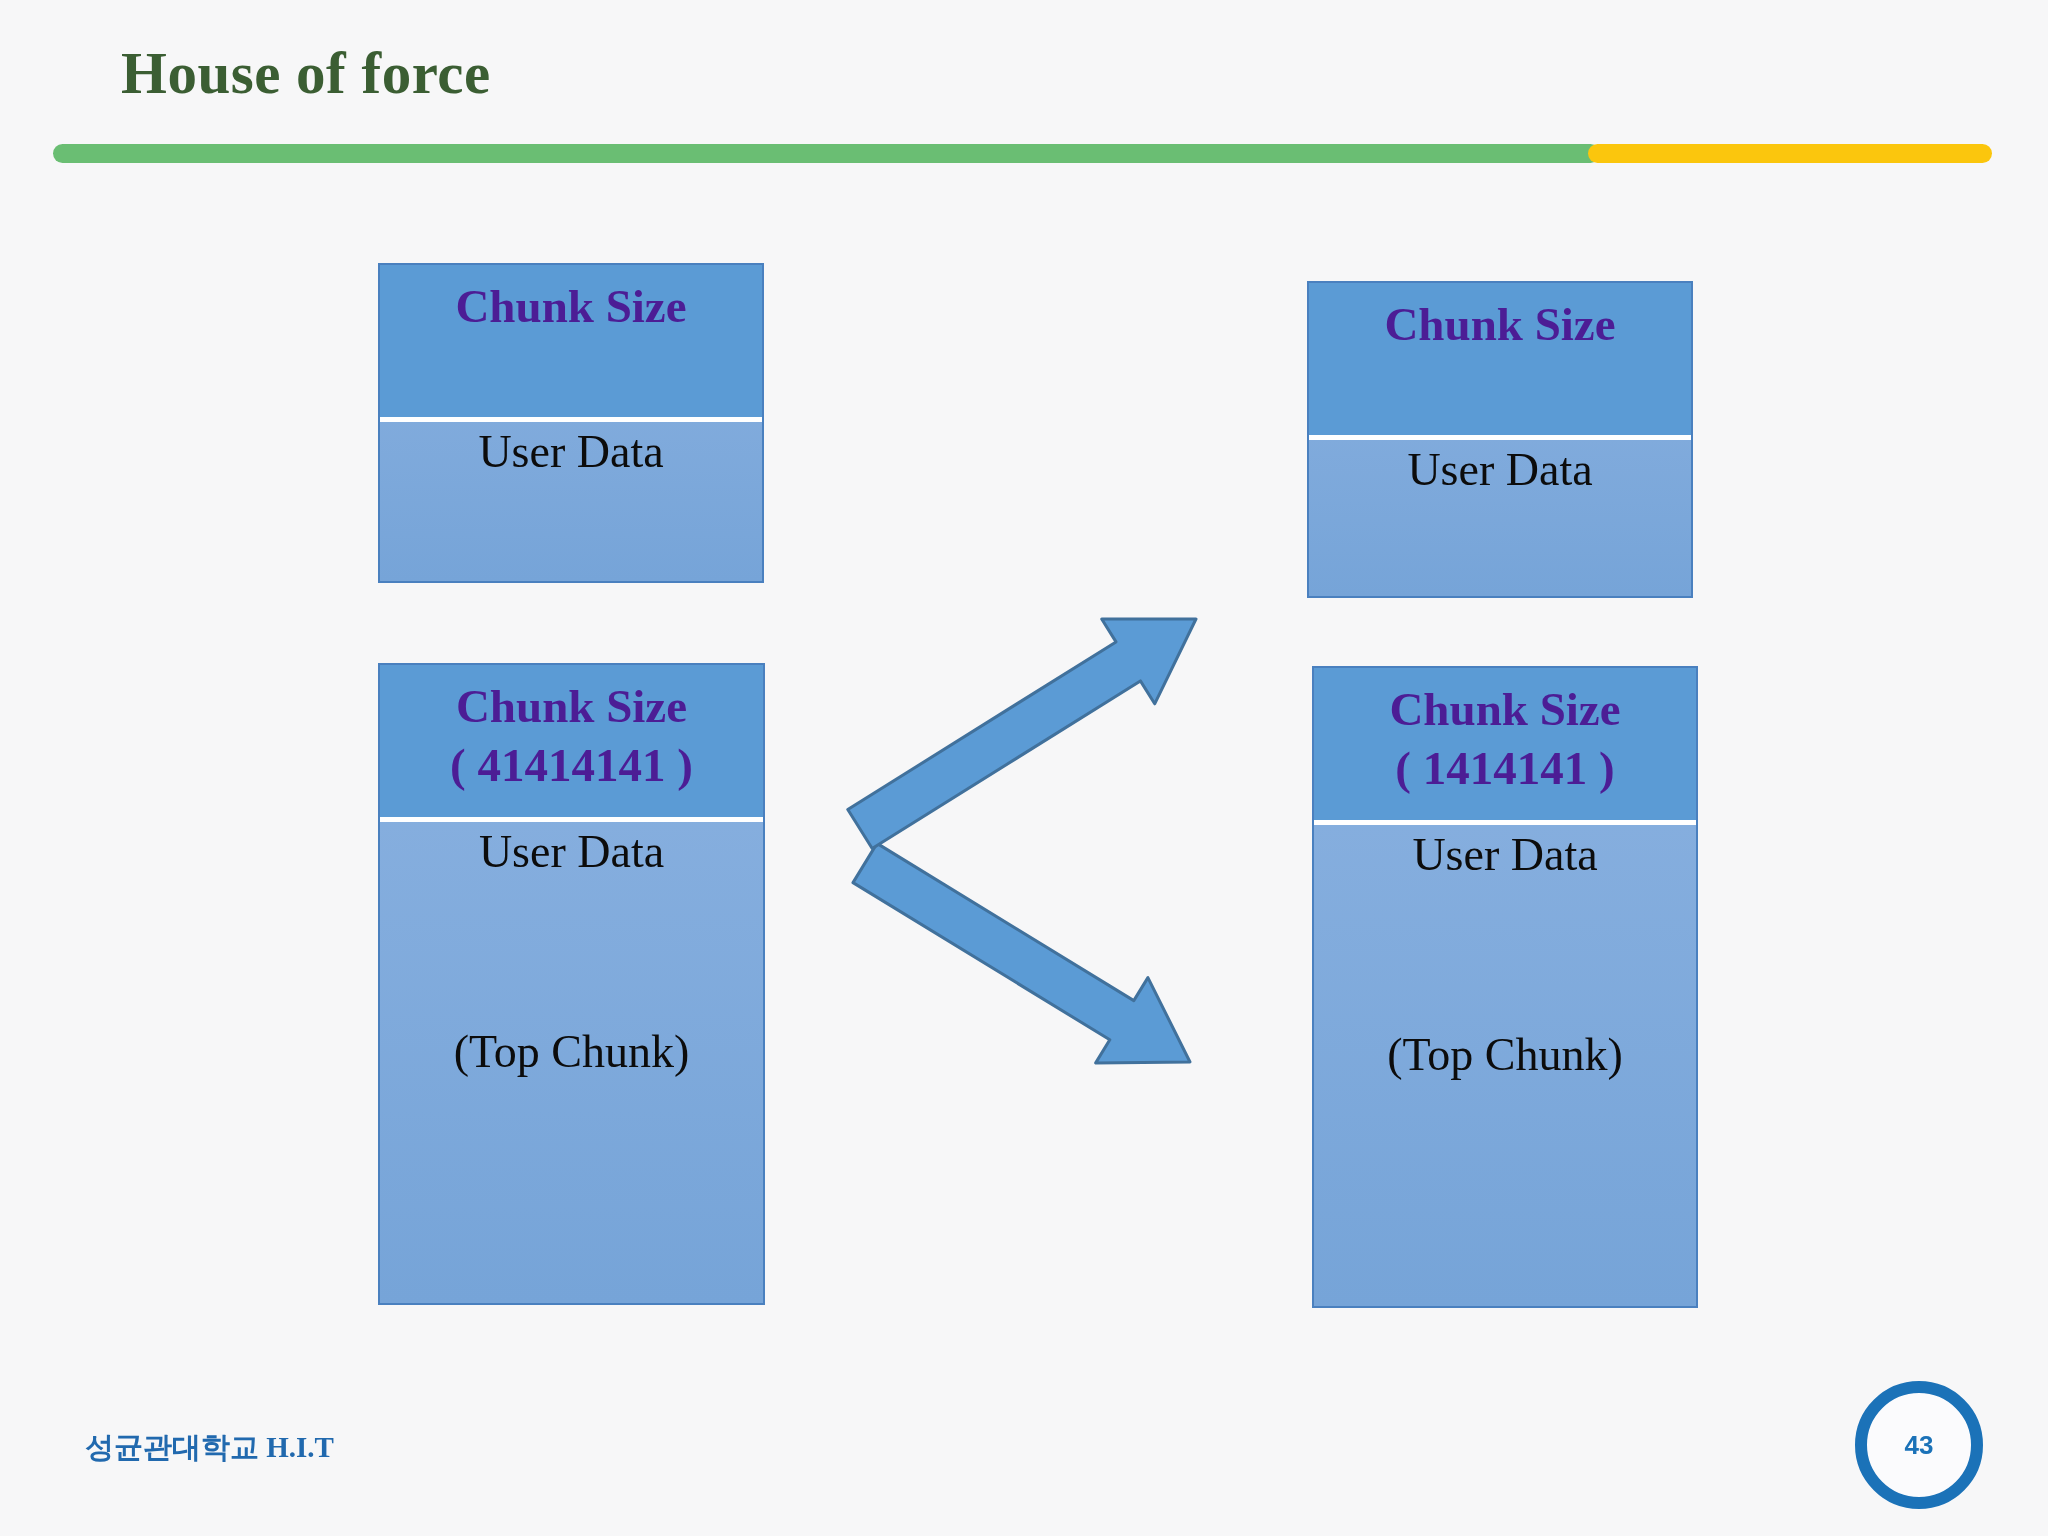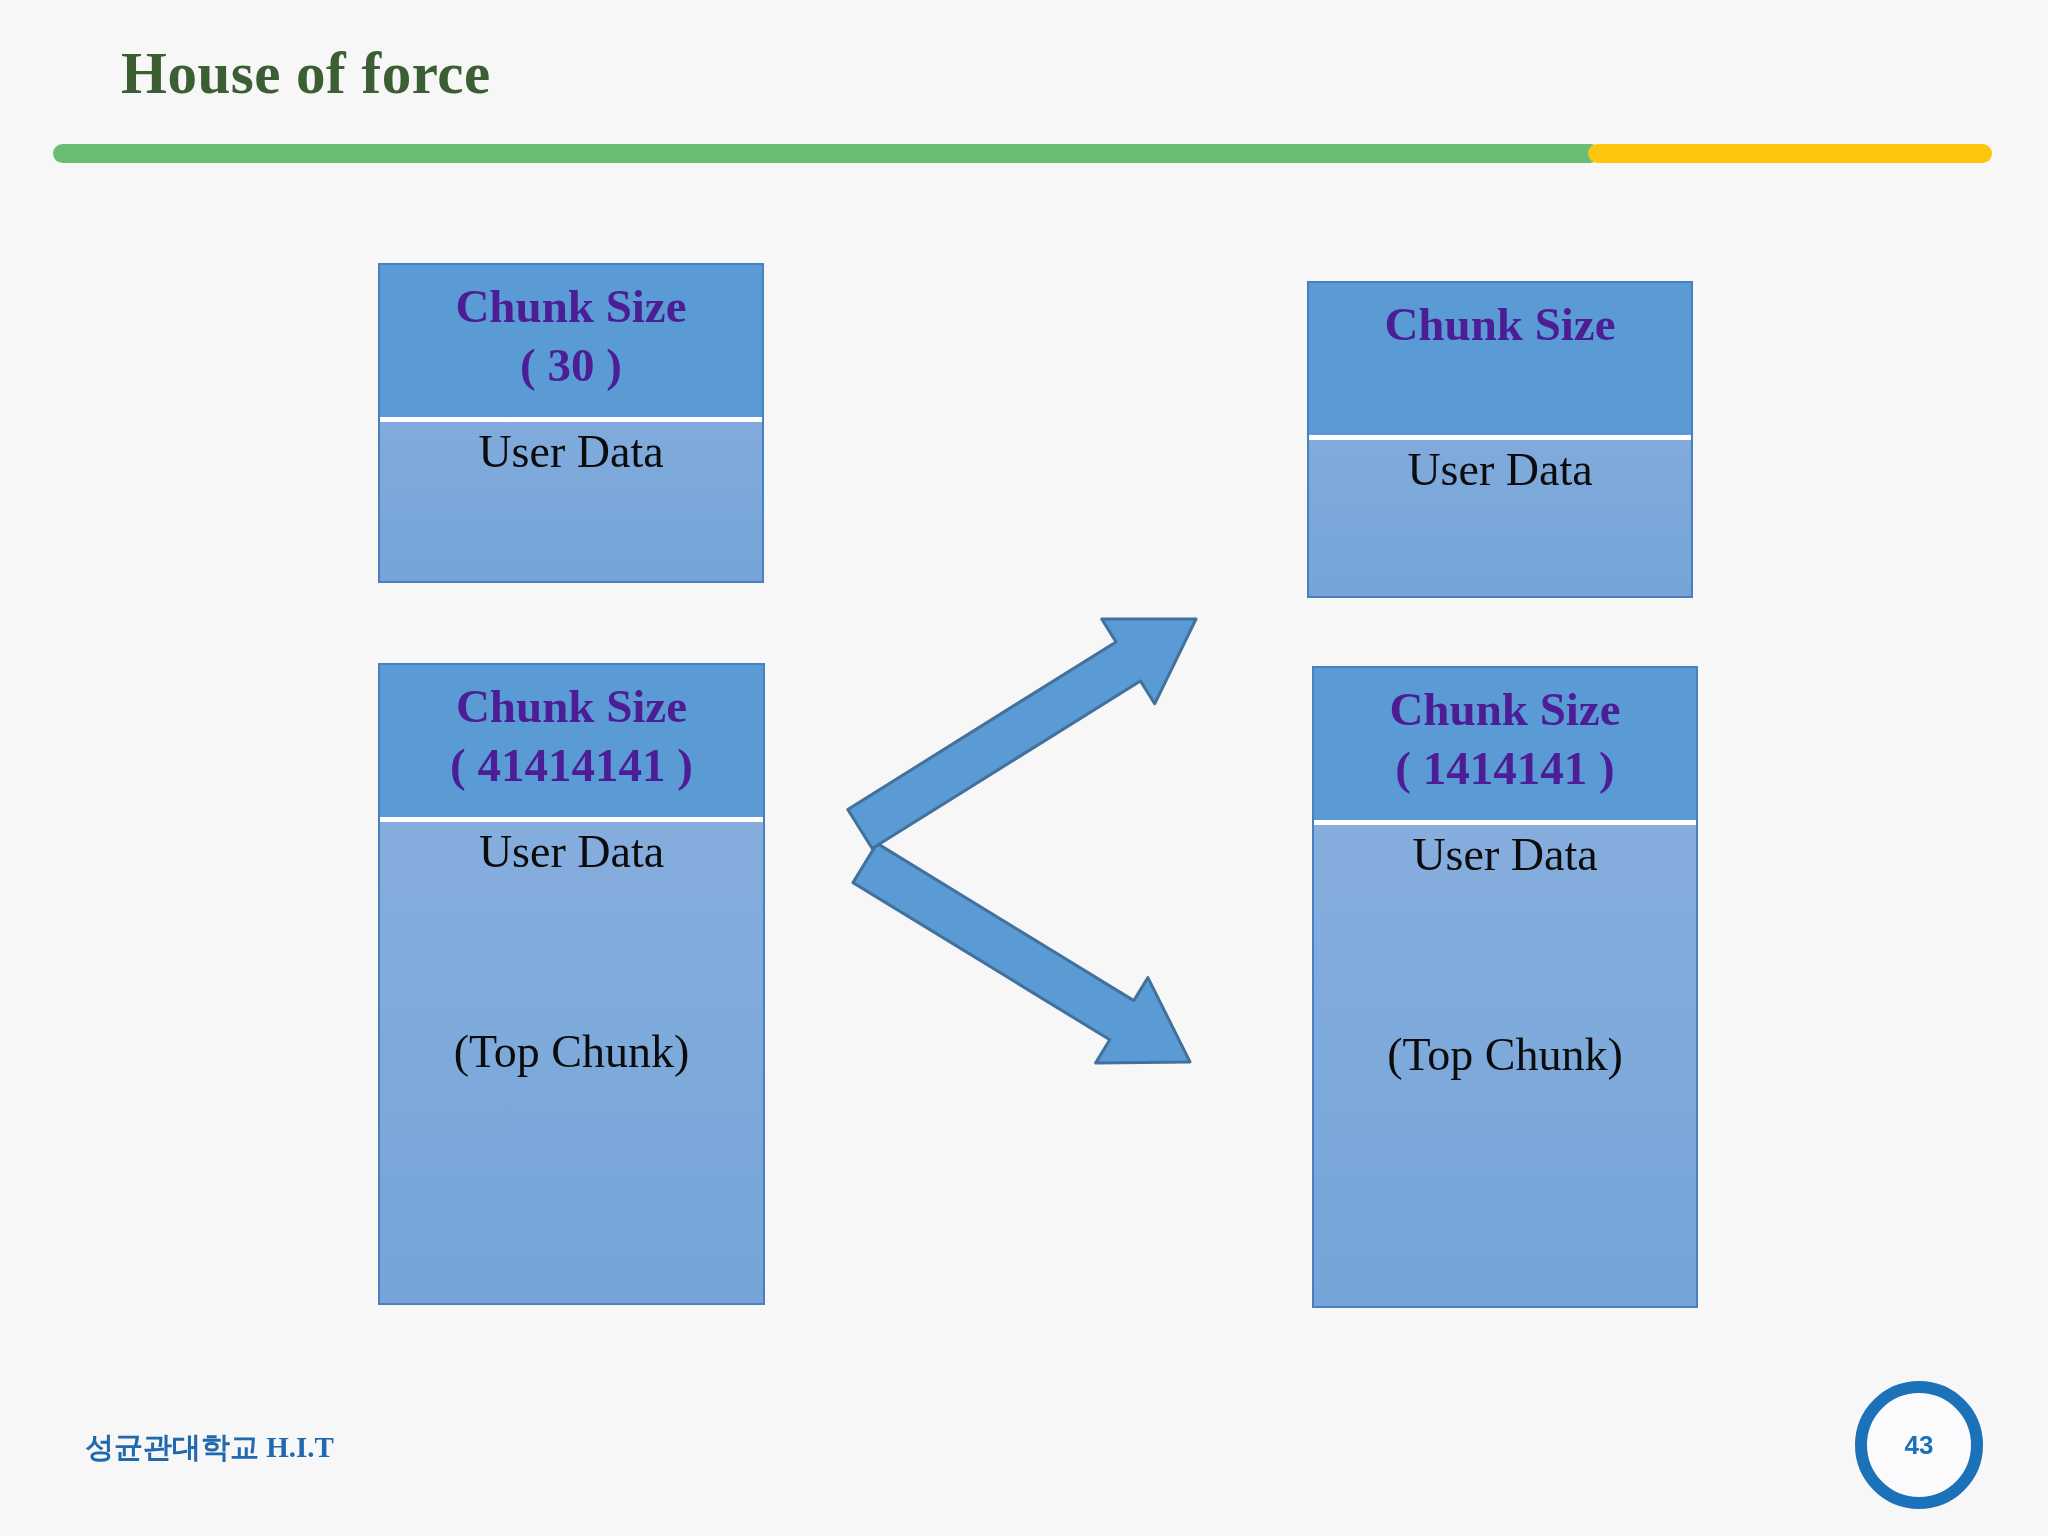--- a/index.html
+++ b/index.html
@@ -83,21 +83,20 @@
 <div class="slide">
 
   <div class="slide-title">House of force</div>
 
   <div class="accent-bar-green"></div>
   <div class="accent-bar-yellow"></div>
 
   <div class="chunk-box box-tl">
     <div class="chunk-header">
       <div>Chunk Size</div>
-      <div>( 30 )</div>
     </div>
     <div class="chunk-body">
       <div class="user-data">User Data</div>
     </div>
   </div>
 
   <div class="chunk-box box-bl">
     <div class="chunk-header">
       <div>Chunk Size</div>
       <div>( 41414141 )</div>

